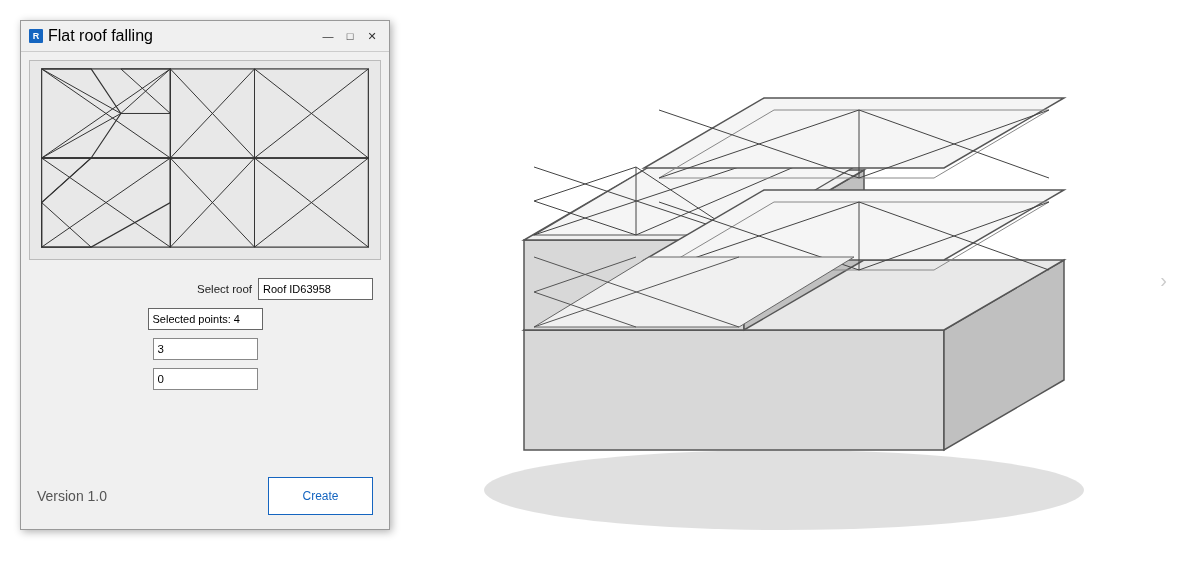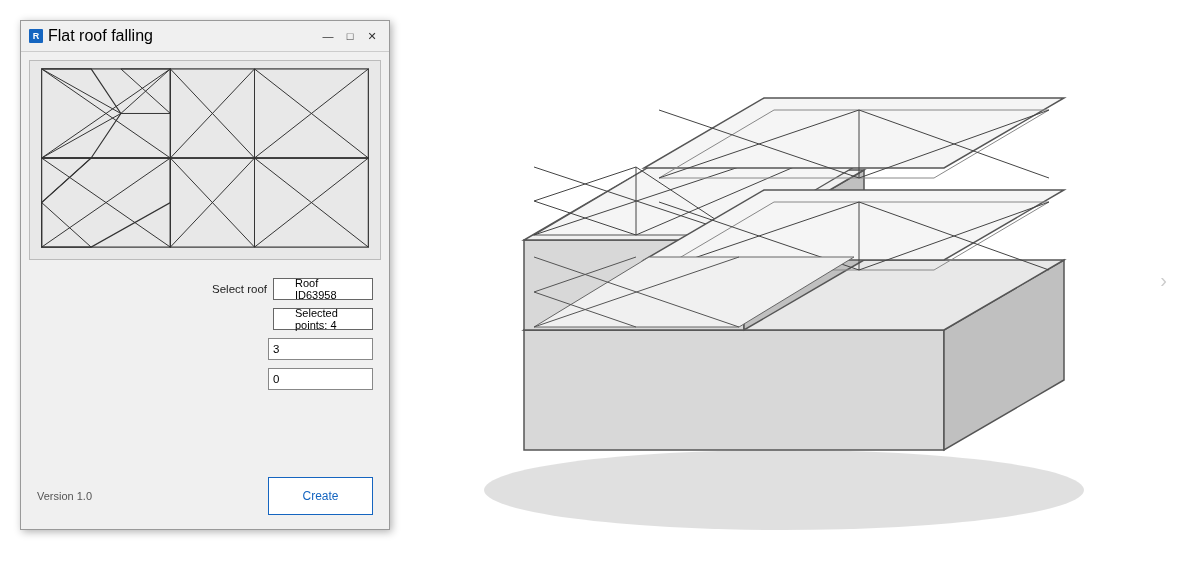--- a/index.html
+++ b/index.html
@@ -101,21 +101,21 @@
       padding: 10px 16px;
       flex: 1;
       display: flex;
       flex-direction: column;
       gap: 0;
     }
 
     .form-row {
       display: flex;
       align-items: center;
-      justify-content: flex-end;
+      justify-content: center;
       margin-bottom: 8px;
       gap: 6px;
     }
 
     .form-label {
       text-align: right;
       color: #222;
       flex: 1;
       font-size: 11.5px;
       line-height: 1.3;
@@ -127,25 +127,25 @@
       border: 1px solid #888;
       background: white;
       padding: 2px 4px;
       font-size: 11.5px;
       color: #000;
       outline: none;
       flex-shrink: 0;
     }
 
     .btn-field {
-      width: 100px;
+      width: 115px;
       height: 22px;
       border: 1px solid #666;
       background: white;
-      padding: 2px 21px;
+      padding: 2px 4px;
       font-size: 11px;
       color: #000;
       text-align: left;
       cursor: pointer;
       flex-shrink: 0;
       display: flex;
       align-items: center;
     }
 
     .btn-create {
@@ -161,21 +161,21 @@
 
     .footer-row {
       display: flex;
       align-items: center;
       justify-content: space-between;
       padding: 10px 16px 14px 16px;
       margin-top: auto;
     }
 
     .version-text {
-      font-size: 11px;
+      font-size: 14px;
       color: #555;
     }
 
     
     .illustration {
       flex: 1;
       display: flex;
       align-items: center;
       justify-content: center;
       position: relative;

